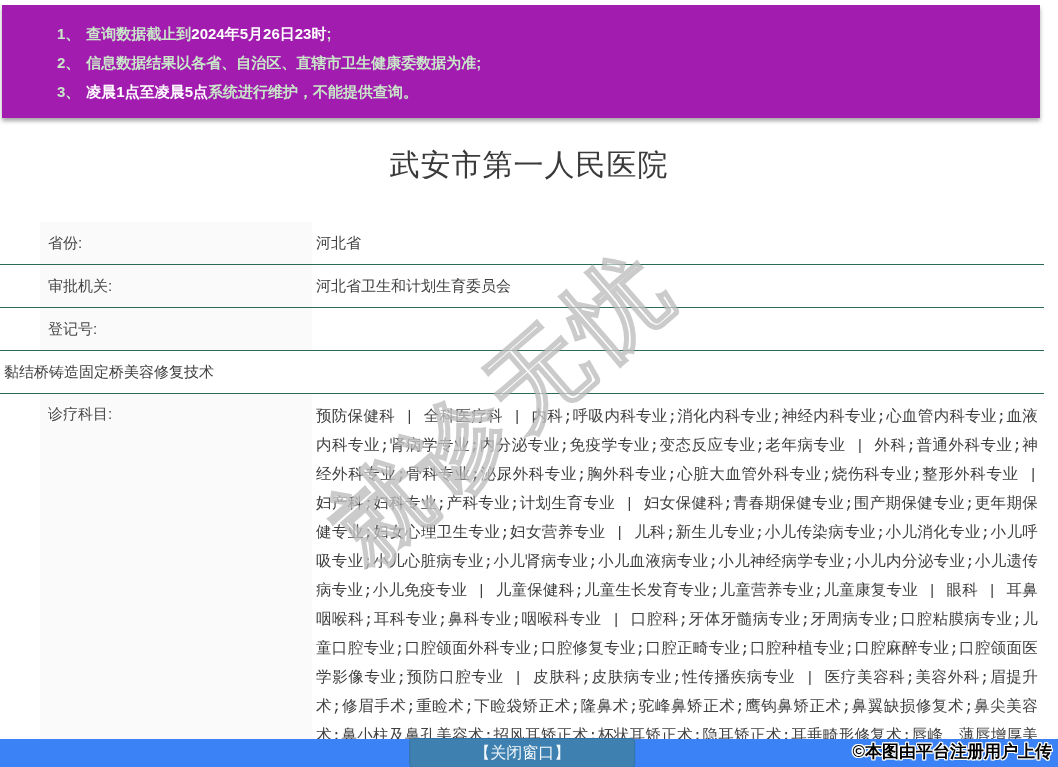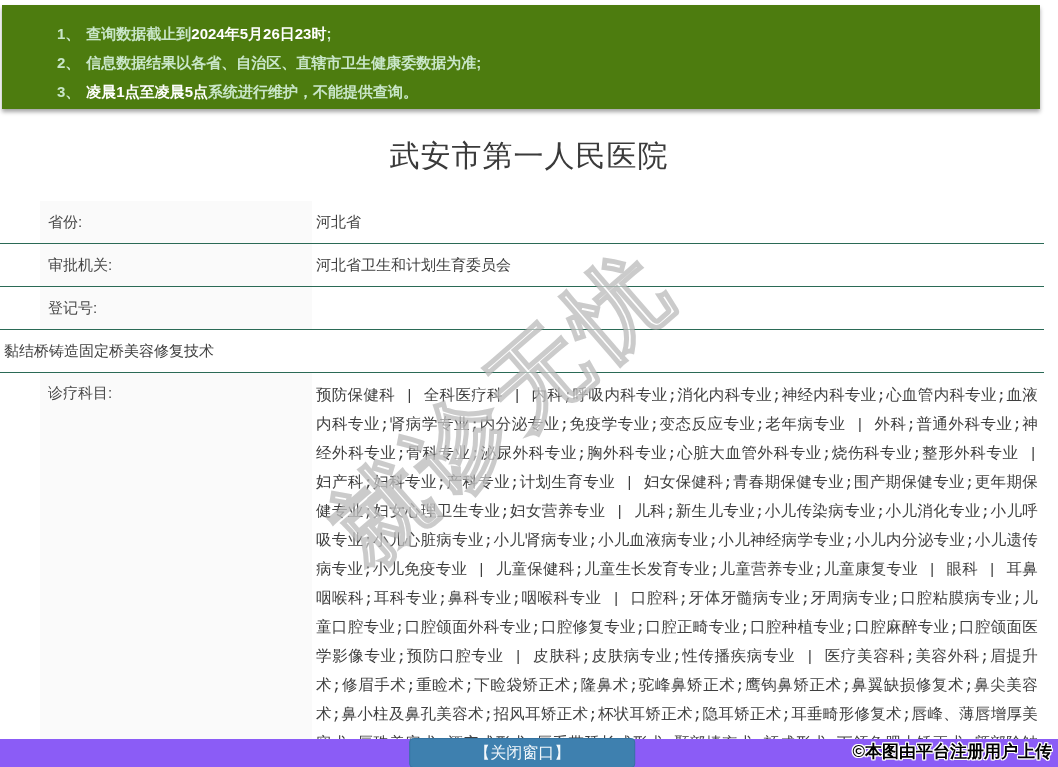--- a/index.html
+++ b/index.html
@@ -1,28 +1,28 @@
 <!DOCTYPE html>
 <html><head>
 <meta charset="utf-8">
 <style>
   * { margin:0; padding:0; box-sizing:border-box; }
   html,body { width:1058px; height:767px; overflow:hidden; background:#fff;
     font-family:"Liberation Sans","DejaVu Sans",sans-serif; }
   .page { position:relative; width:1058px; height:767px; background:#fff; overflow:hidden; }
 
   
-  .notice { margin:5px 18px 0 2px; background:#4d7c0f; padding:14px 20px 3px 55px;
+  .notice { margin:5px 18px 0 2px; background:#a21caf; padding:14px 20px 12px 55px;
     box-shadow:0 3px 4px rgba(0,0,0,0.35); }
   .notice-line { color:#c9e6c9; font-size:15px; line-height:29px; font-weight:bold; }
   .notice-line .num { margin-right:6px; }
   .notice-line .hl { color:#ffffff; font-weight:bold; }
 
   
-  .title { margin-top:27px; margin-bottom:24px; text-align:center; font-size:30px;
+  .title { margin-top:27px; margin-bottom:36px; text-align:center; font-size:30px;
     color:#3a3a3a; font-weight:500; letter-spacing:1px; }
 
   
   .info-table { margin-right:14px; }
   .row { display:flex; border-bottom:1px solid #2b6a56; min-height:43px; align-items:stretch; }
   .row:last-child { border-bottom:none; }
   .cell-label { width:272px; background:#fafafa; color:#474747; font-size:15px;
     padding:12px 8px 10px 8px;margin-left:40px; }
   .cell-value { flex:1; color:#3f3f3f; font-size:15px; padding:12px 6px 10px 4px;font-family:Liberation Mono, monospace; }
   .row-long .cell-label { padding-top:11px; }
@@ -31,21 +31,21 @@
 
   
   .wm-diagonal { position:absolute; left:260px; top:345px; width:480px; height:120px;
     transform:rotate(-41deg); text-align:center; font-size:96px; font-weight:bold;
     letter-spacing:8px; color:rgba(255,255,255,0.55);
     -webkit-text-stroke:2px rgba(160,160,160,0.55);
     pointer-events:none; z-index:5; white-space:nowrap; }
 
   
   .bottom-bar { position:absolute; left:0; bottom:0; width:1058px; height:28px;
-    background:#8b5cf6; z-index:10; }
+    background:#3b82f6; z-index:10; }
   .close-btn { position:absolute; left:50%; bottom:-1px; transform:translateX(-53%);
     width:226px; height:30px; background:#3e80af; color:#f2f7fb; font-size:16px;
     border:1px solid #3573a0; border-radius:4px; cursor:pointer;
     font-family:"Liberation Sans","DejaVu Sans",sans-serif; }
   .footer-credit { position:absolute; right:6px; bottom:4px; font-size:17px;
     font-weight:bold; color:#000;
     text-shadow:1px 0 0 #fff,-1px 0 0 #fff,0 1px 0 #fff,0 -1px 0 #fff,
       1px 1px 0 #fff,-1px -1px 0 #fff,1px -1px 0 #fff,-1px 1px 0 #fff; }
 </style>
 </head>

